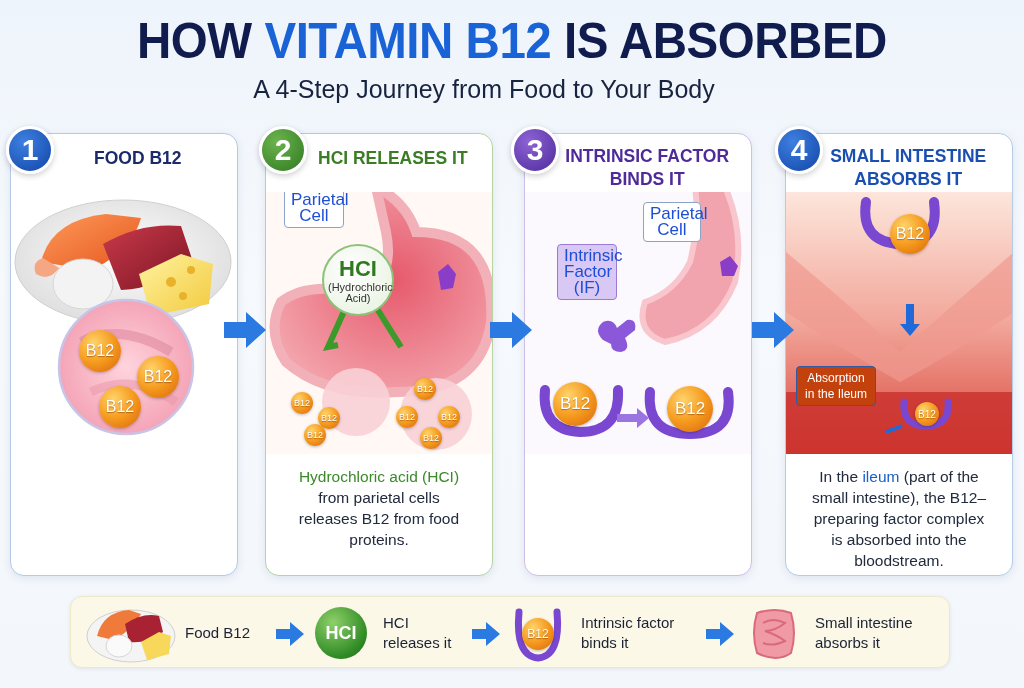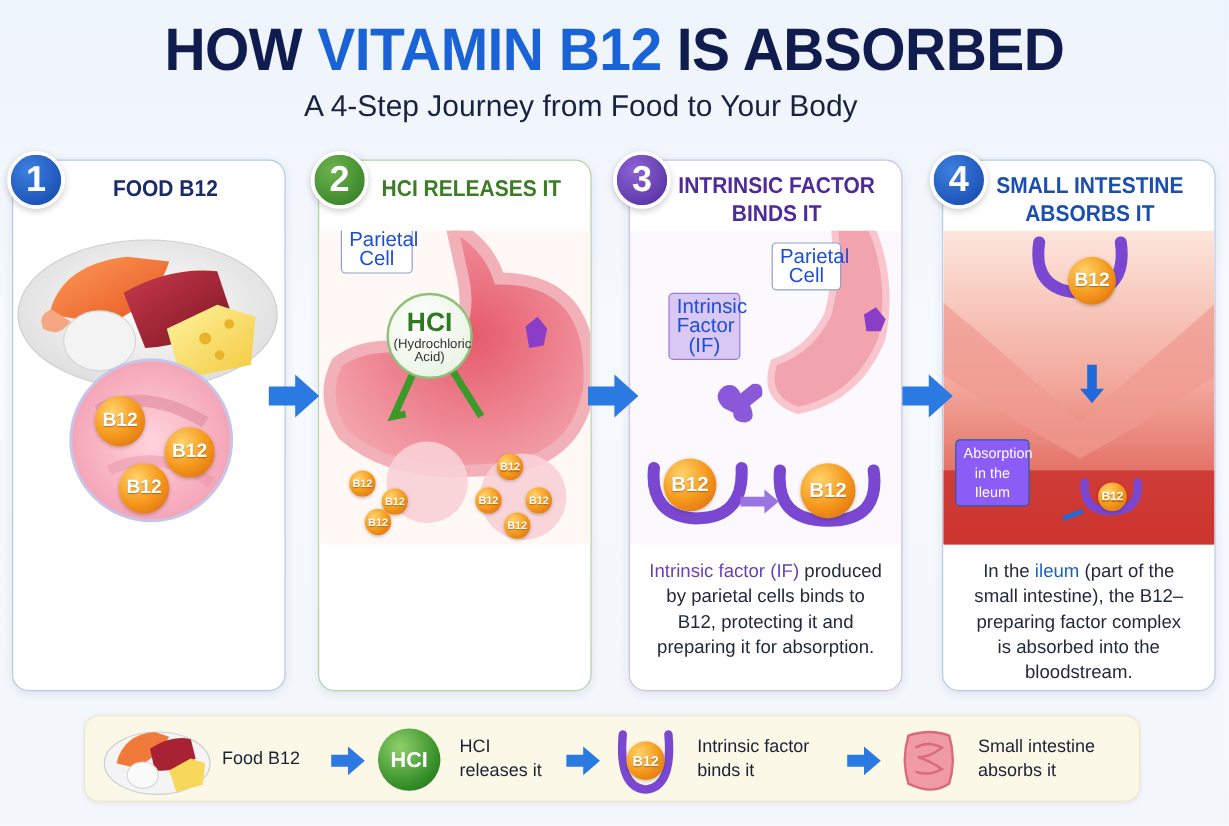--- a/index.html
+++ b/index.html
@@ -70,21 +70,21 @@
     background: #fbf8e8; border-radius: 12px;
     border: 1px solid #efe9cc;
     box-shadow: 0 1px 4px rgba(0,0,0,0.08);
   }
   .bb-item { position: absolute; top: 0; height: 72px; display: flex; align-items: center; }
   .bb-label { font-size: 15px; line-height: 20px; color: #1c2233; }
 
   .b12-ball {
     position: absolute; border-radius: 50%;
     background: radial-gradient(circle at 35% 30%, #ffd36a 0%, #f59a1e 50%, #d8650b 100%);
-    color: #fff; font-weight: 700; display: flex; align-items: center; justify-content: center;
+    color: #fff; font-weight: 400; display: flex; align-items: center; justify-content: center;
     text-shadow: 0 1px 1px rgba(120,50,0,0.5);
     box-shadow: 0 1px 3px rgba(0,0,0,0.25);
   }
   .label-box {
     position: absolute; background: #fff; border: 1.5px solid #8aa3c7;
     border-radius: 4px; font-size: 17px; line-height: 16px; text-align: center;
     color: #1d4ed8; padding: 3px 6px;
   }
 </style>
 </head>
@@ -169,41 +169,42 @@
       <div style="font-size:11px;line-height:11px;color:#333;padding:0 4px;">(Hydrochloric Acid)</div>
     </div>
     <div class="b12-ball" style="left:25px;top:200px;width:22px;height:22px;font-size:9px;">B12</div>
     <div class="b12-ball" style="left:52px;top:215px;width:22px;height:22px;font-size:9px;">B12</div>
     <div class="b12-ball" style="left:38px;top:232px;width:22px;height:22px;font-size:9px;">B12</div>
     <div class="b12-ball" style="left:148px;top:186px;width:22px;height:22px;font-size:9px;">B12</div>
     <div class="b12-ball" style="left:130px;top:214px;width:22px;height:22px;font-size:9px;">B12</div>
     <div class="b12-ball" style="left:172px;top:214px;width:22px;height:22px;font-size:9px;">B12</div>
     <div class="b12-ball" style="left:154px;top:235px;width:22px;height:22px;font-size:9px;">B12</div>
   </div>
+  <div class="desc" style="padding:0 14px;">
+    <span class="green">Hydrochloric acid (HCI)</span><br>
+    <span>from parietal cells releases B12 from food proteins.</span>
+  </div>
 </div>
 
 <div class="card c3">
   <div class="card-title">INTRINSIC FACTOR BINDS IT</div>
   <div class="illus">
     <svg width="228" height="262" viewBox="0 0 228 262">
       <rect width="228" height="262" fill="#fbf8fe"></rect>
       <path d="M200 -5 Q220 40 210 90 Q190 140 140 150 Q110 140 120 110 Q150 100 165 70 Q175 30 170 -5 Z" fill="#f1a4ae" stroke="#f8c6cc" stroke-width="6"></path>
       <path d="M195 70 l10 -6 l8 10 l-4 10 l-12 0 z" fill="#8a3ec8"></path>
       <path d="M78 148 q-10 -10 0 -18 q10 -4 14 6 l10 -8 q10 -2 8 10 l-10 8 q6 12 -4 14 q-10 0 -10 -8 z" fill="#8a58d8"></path>
       <path d="M20 198 q-4 40 35 42 q40 0 38 -42" stroke="#7a48d0" stroke-width="10" fill="none" stroke-linecap="round"></path>
       <path d="M125 200 q-4 42 40 42 q44 0 38 -42" stroke="#7a48d0" stroke-width="10" fill="none" stroke-linecap="round"></path>
       <path d="M92 222 l20 0 l0 -6 l12 10 l-12 10 l0 -6 l-20 0z" fill="#9a74e0"></path>
     </svg>
     <div class="label-box" style="left:118px;top:10px;width:58px;">Parietal Cell</div>
     <div class="label-box" style="left:32px;top:52px;width:60px;background:#d9c8f4;border-color:#9a7ad6;">Intrinsic Factor (IF)</div>
     <div class="b12-ball" style="left:28px;top:190px;width:44px;height:44px;font-size:17px;">B12</div>
     <div class="b12-ball" style="left:142px;top:194px;width:46px;height:46px;font-size:17px;">B12</div>
-  </div>
-  <div class="desc" style="padding:0 6px;">
-    <span class="purple">Intrinsic factor (IF)</span><span> produced by parietal cells binds to B12, protecting it and preparing it for absorption.</span>
   </div>
 </div>
 
 <div class="card c4">
   <div class="card-title">SMALL INTESTINE ABSORBS IT</div>
   <div class="illus">
     <svg width="228" height="262" viewBox="0 0 228 262">
       <defs>
         <linearGradient id="wall" x1="0" y1="0" x2="0" y2="1">
             <stop offset="0%" stop-color="#fde6dc"></stop>
@@ -213,21 +214,21 @@
       </defs>
       <rect width="228" height="262" fill="url(#wall)"></rect>
       <path d="M0 60 Q60 110 114 160 Q170 110 228 60 L228 120 Q170 160 114 190 Q60 160 0 120 Z" fill="#f09a90" opacity="0.7"></path>
       <rect x="0" y="200" width="228" height="62" fill="#c9302c" opacity="0.8"></rect>
       <path d="M80 10 q-6 40 34 42 q40 0 34 -42" stroke="#7a48d0" stroke-width="10" fill="none" stroke-linecap="round"></path>
       <path d="M120 112 l0 20 l-6 0 l10 12 l10 -12 l-6 0 l0 -20z" fill="#1f6ad8"></path>
       <path d="M118 210 q-2 24 22 24 q24 0 22 -24" stroke="#7a48d0" stroke-width="7" fill="none" stroke-linecap="round"></path>
       <path d="M100 240 l16 -6" stroke="#1f6ad8" stroke-width="4"></path>
     </svg>
     <div class="b12-ball" style="left:104px;top:22px;width:40px;height:40px;font-size:16px;">B12</div>
-    <div class="label-box" style="left:10px;top:174px;width:62px;background:#8b5cf6;border-color:#2a5aa8;color:#fff;font-size:12px;">Absorption in the Ileum</div>
+    <div class="label-box" style="left:10px;top:174px;width:80px;background:#c2410c;border-color:#2a5aa8;color:#fff;font-size:12px;">Absorption in the Ileum</div>
     <div class="b12-ball" style="left:129px;top:210px;width:24px;height:24px;font-size:10px;">B12</div>
   </div>
   <div class="desc" style="padding:0 12px;">
     <span>In the </span><span class="blue">ileum</span><span> (part of the small intestine), the B12–preparing factor complex is absorbed into the bloodstream.</span>
   </div>
 </div>
 
 <svg style="position:absolute;left:222px;top:310px;" width="46" height="40">
     <path d="M2 12 h22 v-10 l20 18 l-20 18 v-10 h-22z" fill="#2a7ae2"></path>
   </svg>

